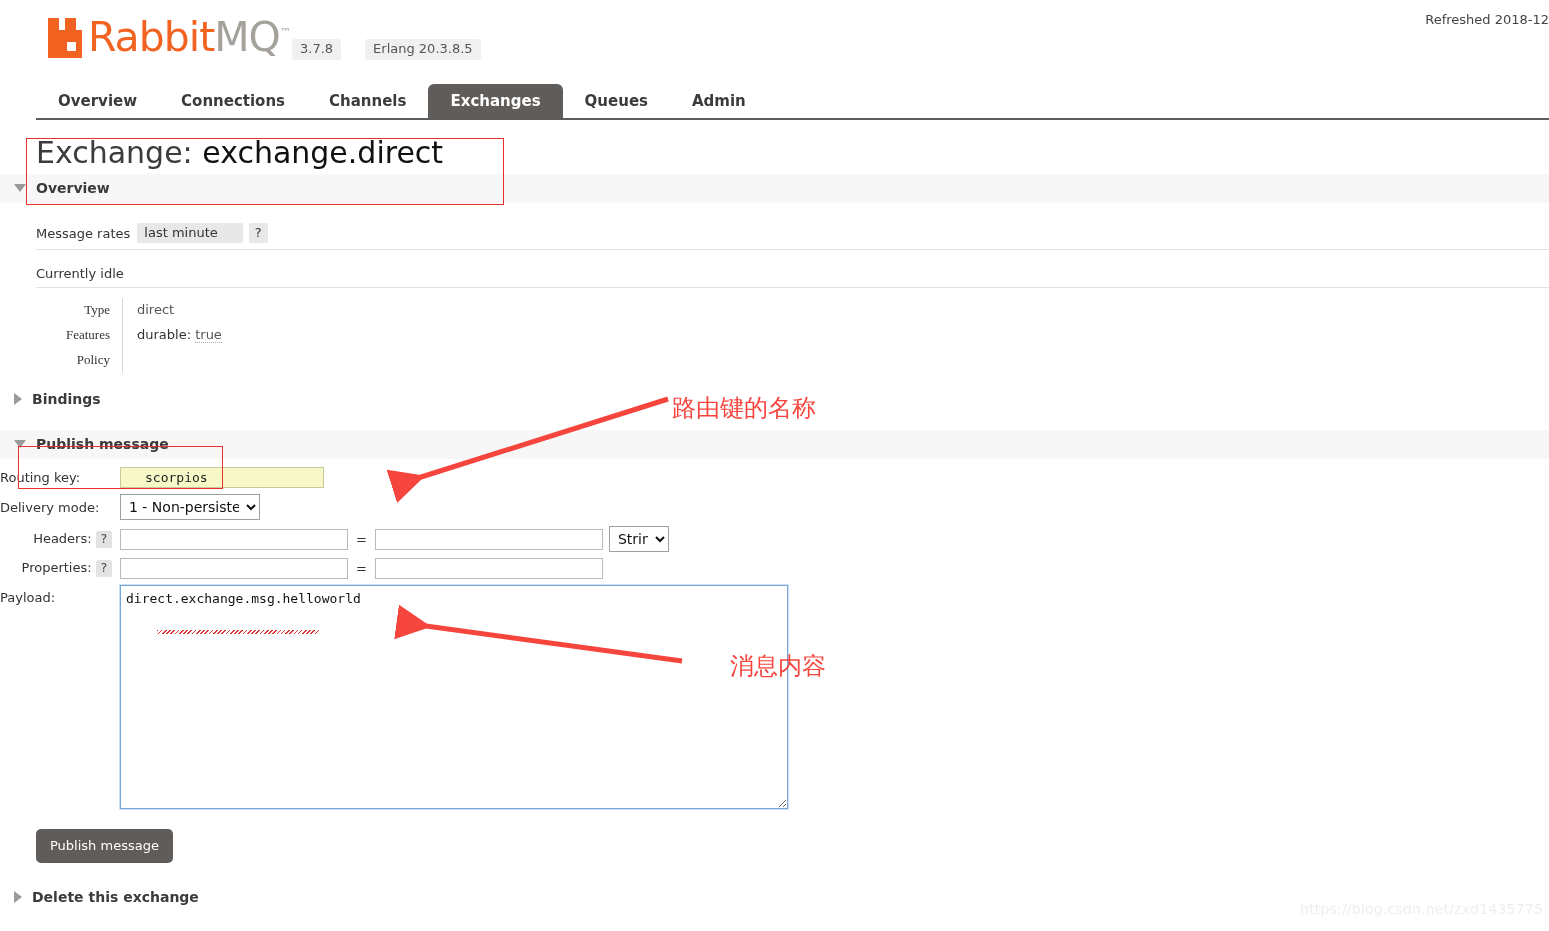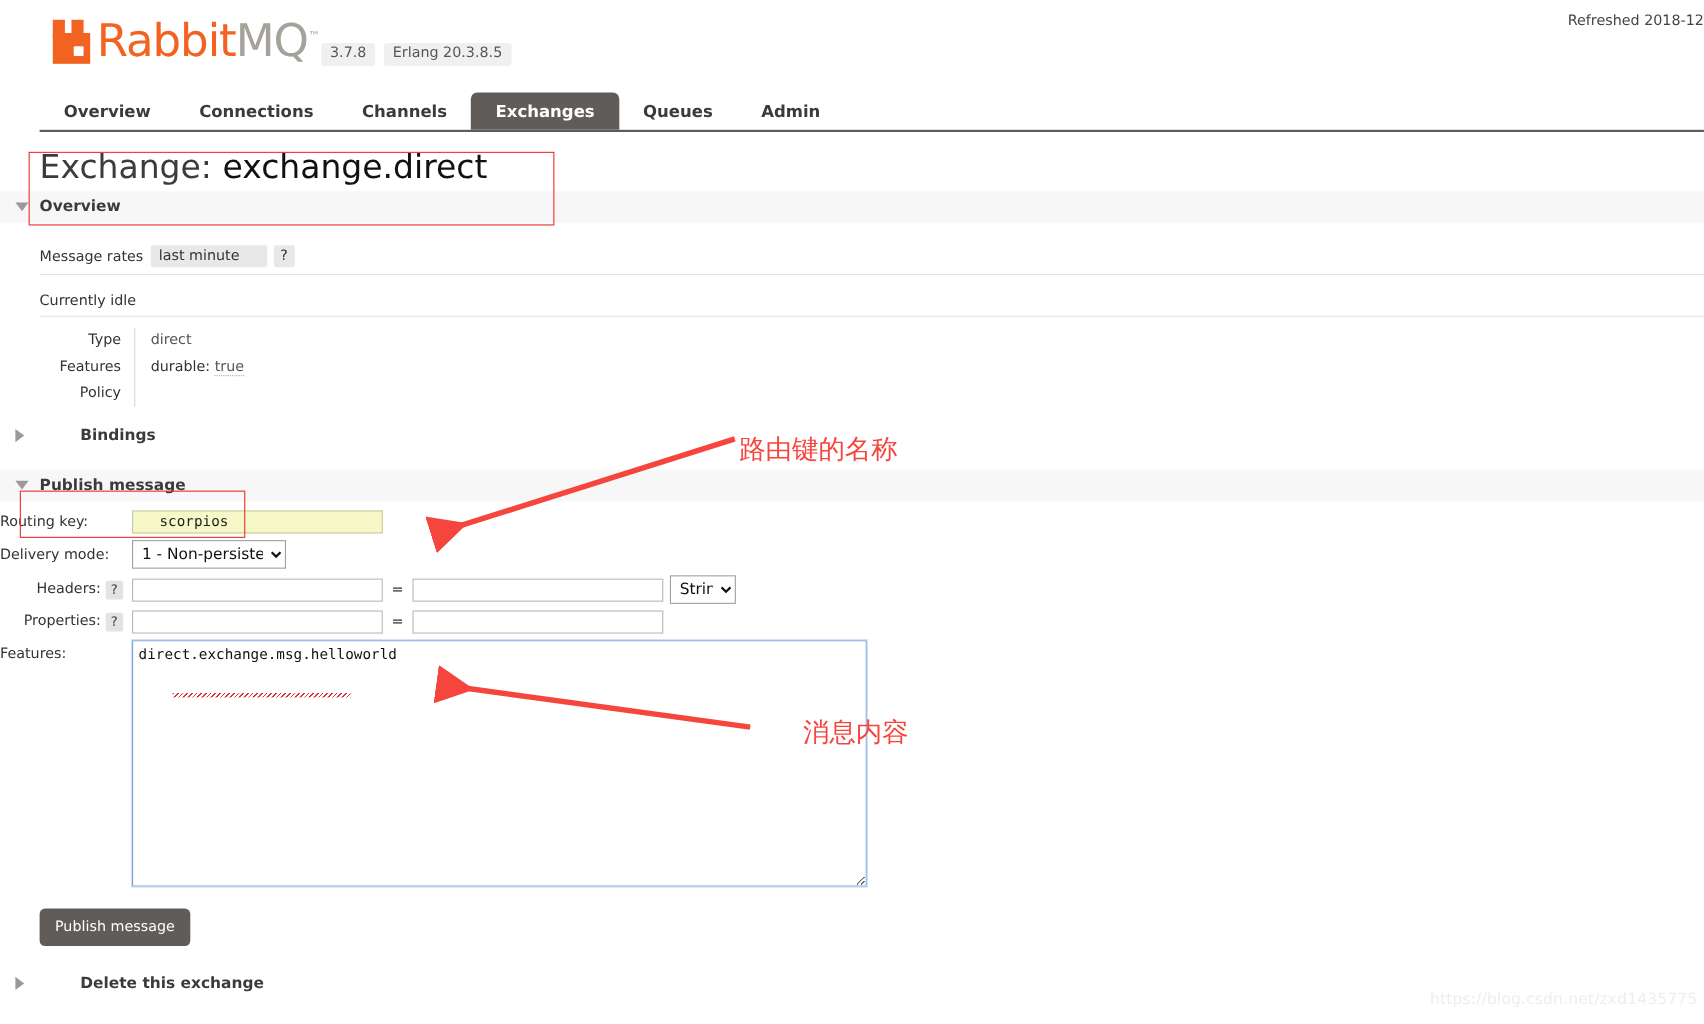--- a/index.html
+++ b/index.html
@@ -82,21 +82,21 @@
     font-size: 11px;
     color: #a5a29c;
     vertical-align: super;
     letter-spacing: 0;
   }
   #version-badges {
     position: absolute;
     left: 292px;
     top: 39px;
     display: flex;
-    gap: 8px;
+    gap: 24px;
   }
   .badge {
     background: #f0f0f0;
     color: #555555;
     font-size: 13px;
     padding: 3px 8px 4px 8px;
     border-radius: 3px;
     line-height: 14px;
     white-space: nowrap;
   }
@@ -160,21 +160,21 @@
     font-size: 14px;
     font-weight: bold;
     color: #3b3b3b;
     background: #f7f7f7;
     padding: 5px 0 6px 0;
     line-height: 18px;
     display: flex;
     align-items: center;
     cursor: pointer;
   }
-  .section-head.flat { background: transparent; gap: 41px; }
+  .section-head.flat { background: transparent; }
   .tri {
     display: inline-block;
     width: 0; height: 0;
     margin: 0 10px 0 14px;
     flex: 0 0 auto;
   }
   .tri.down {
     border-left: 6px solid transparent;
     border-right: 6px solid transparent;
     border-top: 8px solid #9a9a9a;
@@ -221,20 +221,21 @@
   }
   #details-table th {
     text-align: right;
     font-weight: normal;
     color: #333333;
     font-size: 13px;
     padding: 4px 12px 5px 0;
     border-right: 1px solid #d8d8d8;
     width: 74px;
     vertical-align: top;
+    font-family: Liberation Serif, serif;
   }
   #details-table td {
     padding: 4px 0 5px 14px;
     font-size: 13px;
     color: #555555;
     vertical-align: top;
   }
   #details-table td .feat-key { color: #333333; }
   #details-table td .feat-val {
     color: #555555;
@@ -285,21 +286,21 @@
     font-family: "DejaVu Sans Mono", "Liberation Mono", monospace;
     font-size: 13px;
     color: #222222;
     padding: 1px 4px;
     box-sizing: border-box;
     background: #ffffff;
   }
   input.autofill {
     background: #f7f8c8;
     border: 1px solid #c9c9a0;
-    width: 228px;
+    width: 204px;
     padding-left: 24px;
   }
   input.kv {
     width: 228px;
     font-family: "DejaVu Sans", "Liberation Sans", sans-serif;
   }
   .eq {
     margin: 0 8px;
     color: #333333;
     font-size: 13px;
@@ -516,21 +517,21 @@
       <div class="label-with-q">
         <span>Properties:</span>
         <span class="help-q">?</span>
       </div>
       <input class="text-input kv" type="text" value="" style="">
       <span class="eq">=</span>
       <input class="text-input kv" type="text" value="" style="">
     </div>
 
     <div class="payload-row">
-      <div class="form-label">Features:</div>
+      <div class="form-label">Payload:</div>
       <textarea id="payload-area" style="">direct.exchange.msg.helloworld</textarea>
     </div>
   </div>
 
   <button id="publish-btn">Publish message</button>
 
   <div id="delete-section" class="section-head flat">
     <span class="tri right"></span>
     <span>Delete this exchange</span>
   </div>

